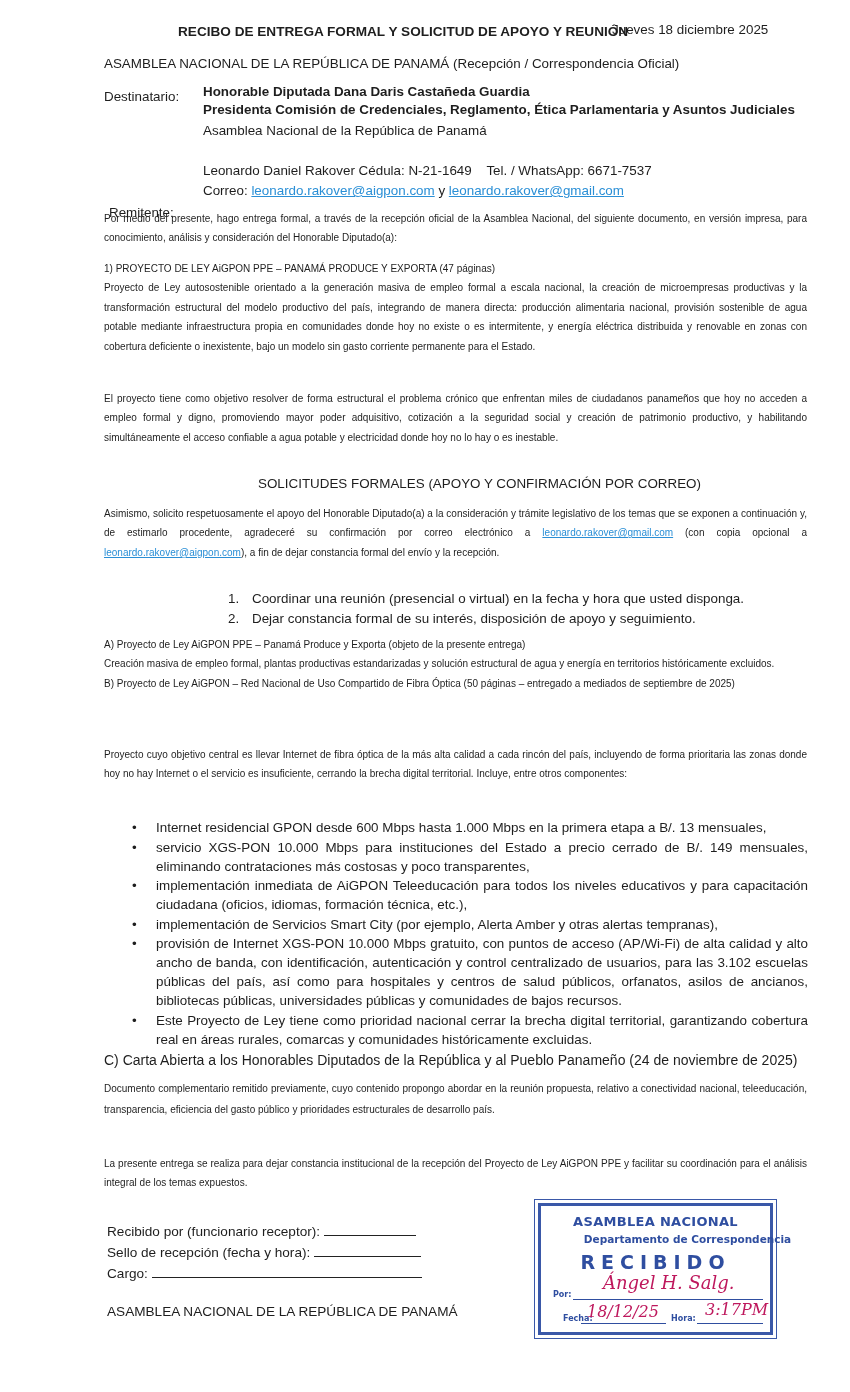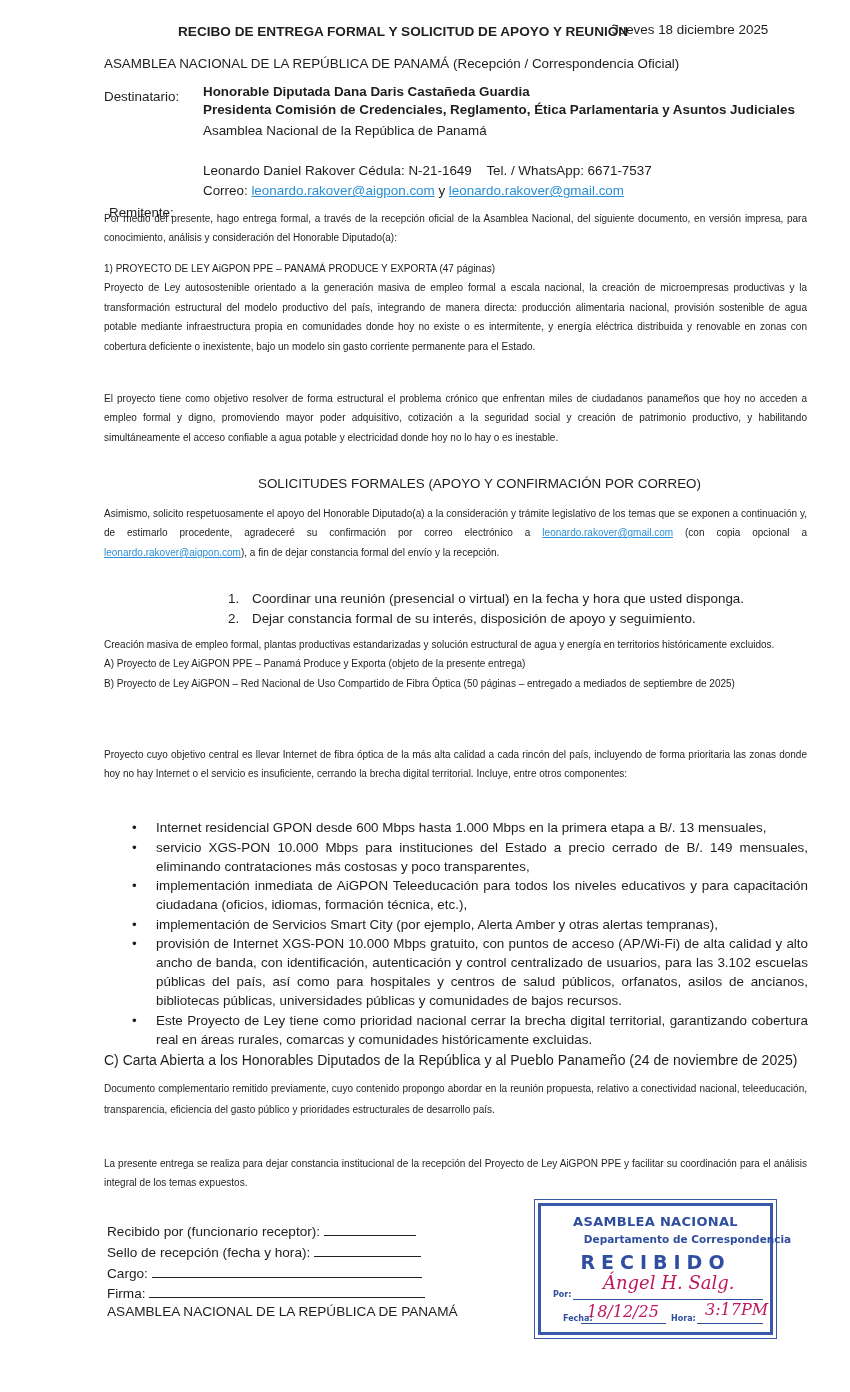--- a/index.html
+++ b/index.html
@@ -74,22 +74,22 @@
   <div class="abs t" style="left:258px; top:474px;">SOLICITUDES FORMALES (APOYO Y CONFIRMACIÓN POR CORREO)</div>
   <div class="para" style="top:504px;">
     <p><span>Asimismo, solicito respetuosamente el apoyo del Honorable Diputado(a) a la consideración y trámite legislativo de los temas que se exponen a continuación y, de estimarlo procedente, agradeceré su confirmación por correo electrónico a </span><span class="link">leonardo.rakover@gmail.com</span><span> (con copia opcional a </span><span class="link">leonardo.rakover@aigpon.com</span><span>), a fin de dejar constancia formal del envío y la recepción.</span></p>
   </div>
   <ol class="requests">
     <li><span class="num">1.</span><span>Coordinar una reunión (presencial o virtual) en la fecha y hora que usted disponga.</span></li>
     <li><span class="num">2.</span><span>Dejar constancia formal de su interés, disposición de apoyo y seguimiento.</span></li>
   </ol>
 
   <div class="para" style="top:635px;">
+    <p>A) Proyecto de Ley AiGPON PPE – Panamá Produce y Exporta   (objeto de la presente entrega)</p>
     <p>Creación masiva de empleo formal, plantas productivas estandarizadas y solución estructural de agua y energía en territorios históricamente excluidos.</p>
-    <p>A) Proyecto de Ley AiGPON PPE – Panamá Produce y Exporta   (objeto de la presente entrega)</p>
     <p>B) Proyecto de Ley AiGPON – Red Nacional de Uso Compartido de Fibra Óptica (50 páginas – entregado a mediados de septiembre de 2025)</p>
   </div>
   <div class="para" style="top:745px;">
     <p>Proyecto cuyo objetivo central es llevar Internet de fibra óptica de la más alta calidad a cada rincón del país, incluyendo de forma prioritaria las zonas donde hoy no hay Internet o el servicio es insuficiente, cerrando la brecha digital territorial. Incluye, entre otros componentes:</p>
   </div>
   <ul class="bullets">
     <li><span class="dot">•</span><span>Internet residencial GPON desde 600 Mbps hasta 1.000 Mbps en la primera etapa a B/. 13 mensuales,</span></li>
     <li><span class="dot">•</span><span>servicio XGS-PON 10.000 Mbps para instituciones del Estado a precio cerrado de B/. 149 mensuales, eliminando contrataciones más costosas y poco transparentes,</span></li>
     <li><span class="dot">•</span><span>implementación inmediata de AiGPON Teleeducación para todos los niveles educativos y para capacitación ciudadana (oficios, idiomas, formación técnica, etc.),</span></li>
     <li><span class="dot">•</span><span>implementación de Servicios Smart City (por ejemplo, Alerta Amber y otras alertas tempranas),</span></li>
@@ -111,24 +111,20 @@
     <span class="line" style="width:92px;"></span>
   </div>
   <div class="sig" style="top:1243px;">
     <span>Sello de recepción (fecha y hora):</span>
     <span class="line" style="width:107px;"></span>
   </div>
   <div class="sig" style="top:1264px;">
     <span>Cargo:</span>
     <span class="line" style="width:270px;"></span>
   </div>
-  <div class="sig" style="top:1284px;">
-    <span>Firma:</span>
-    <span class="line" style="width:276px;"></span>
-  </div>
   <div class="sig" style="top:1302px;">ASAMBLEA NACIONAL DE LA REPÚBLICA DE PANAMÁ</div>
 
   <div class="stamp">
     <div class="s1">ASAMBLEA NACIONAL</div>
     <div class="s2">Departamento de Correspondencia</div>
     <div class="s3">RECIBIDO</div>
     <div class="row" style="top:84px;">Por:</div>
     <div class="uline" style="left:32px; top:93px; width:190px;"></div>
     <div class="hand" style="left:62px; top:66px;">Ángel H. Salg.</div>
     <div class="row" style="top:108px;margin-left:10px;">Fecha:</div>

